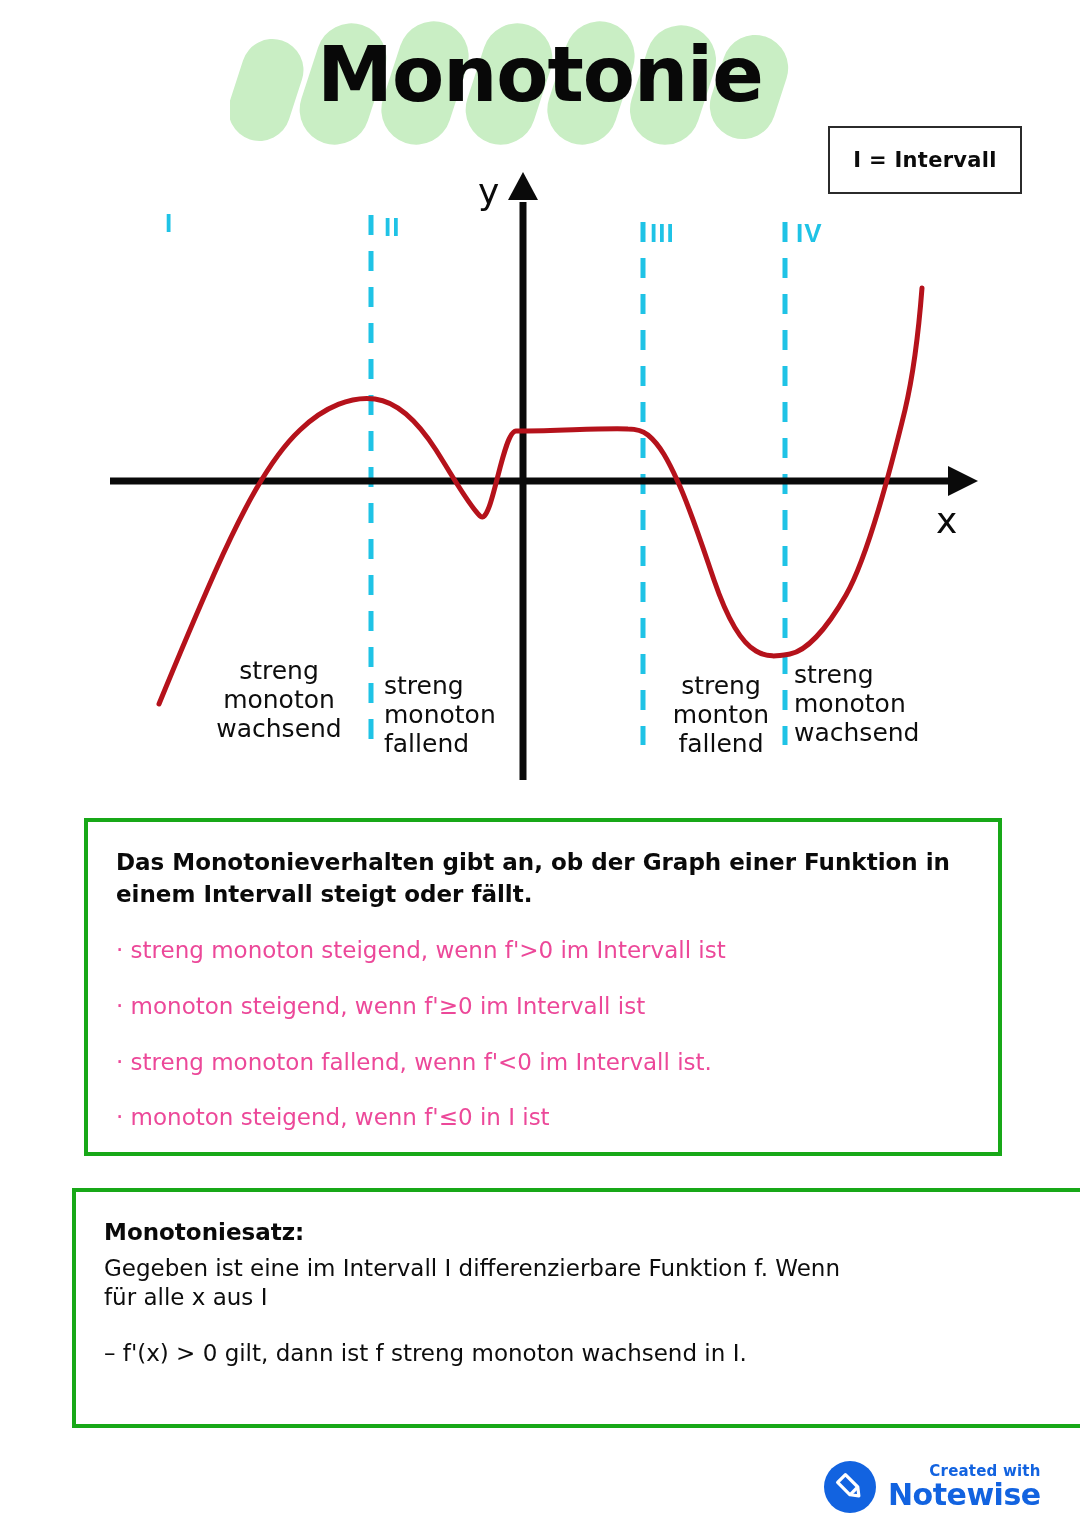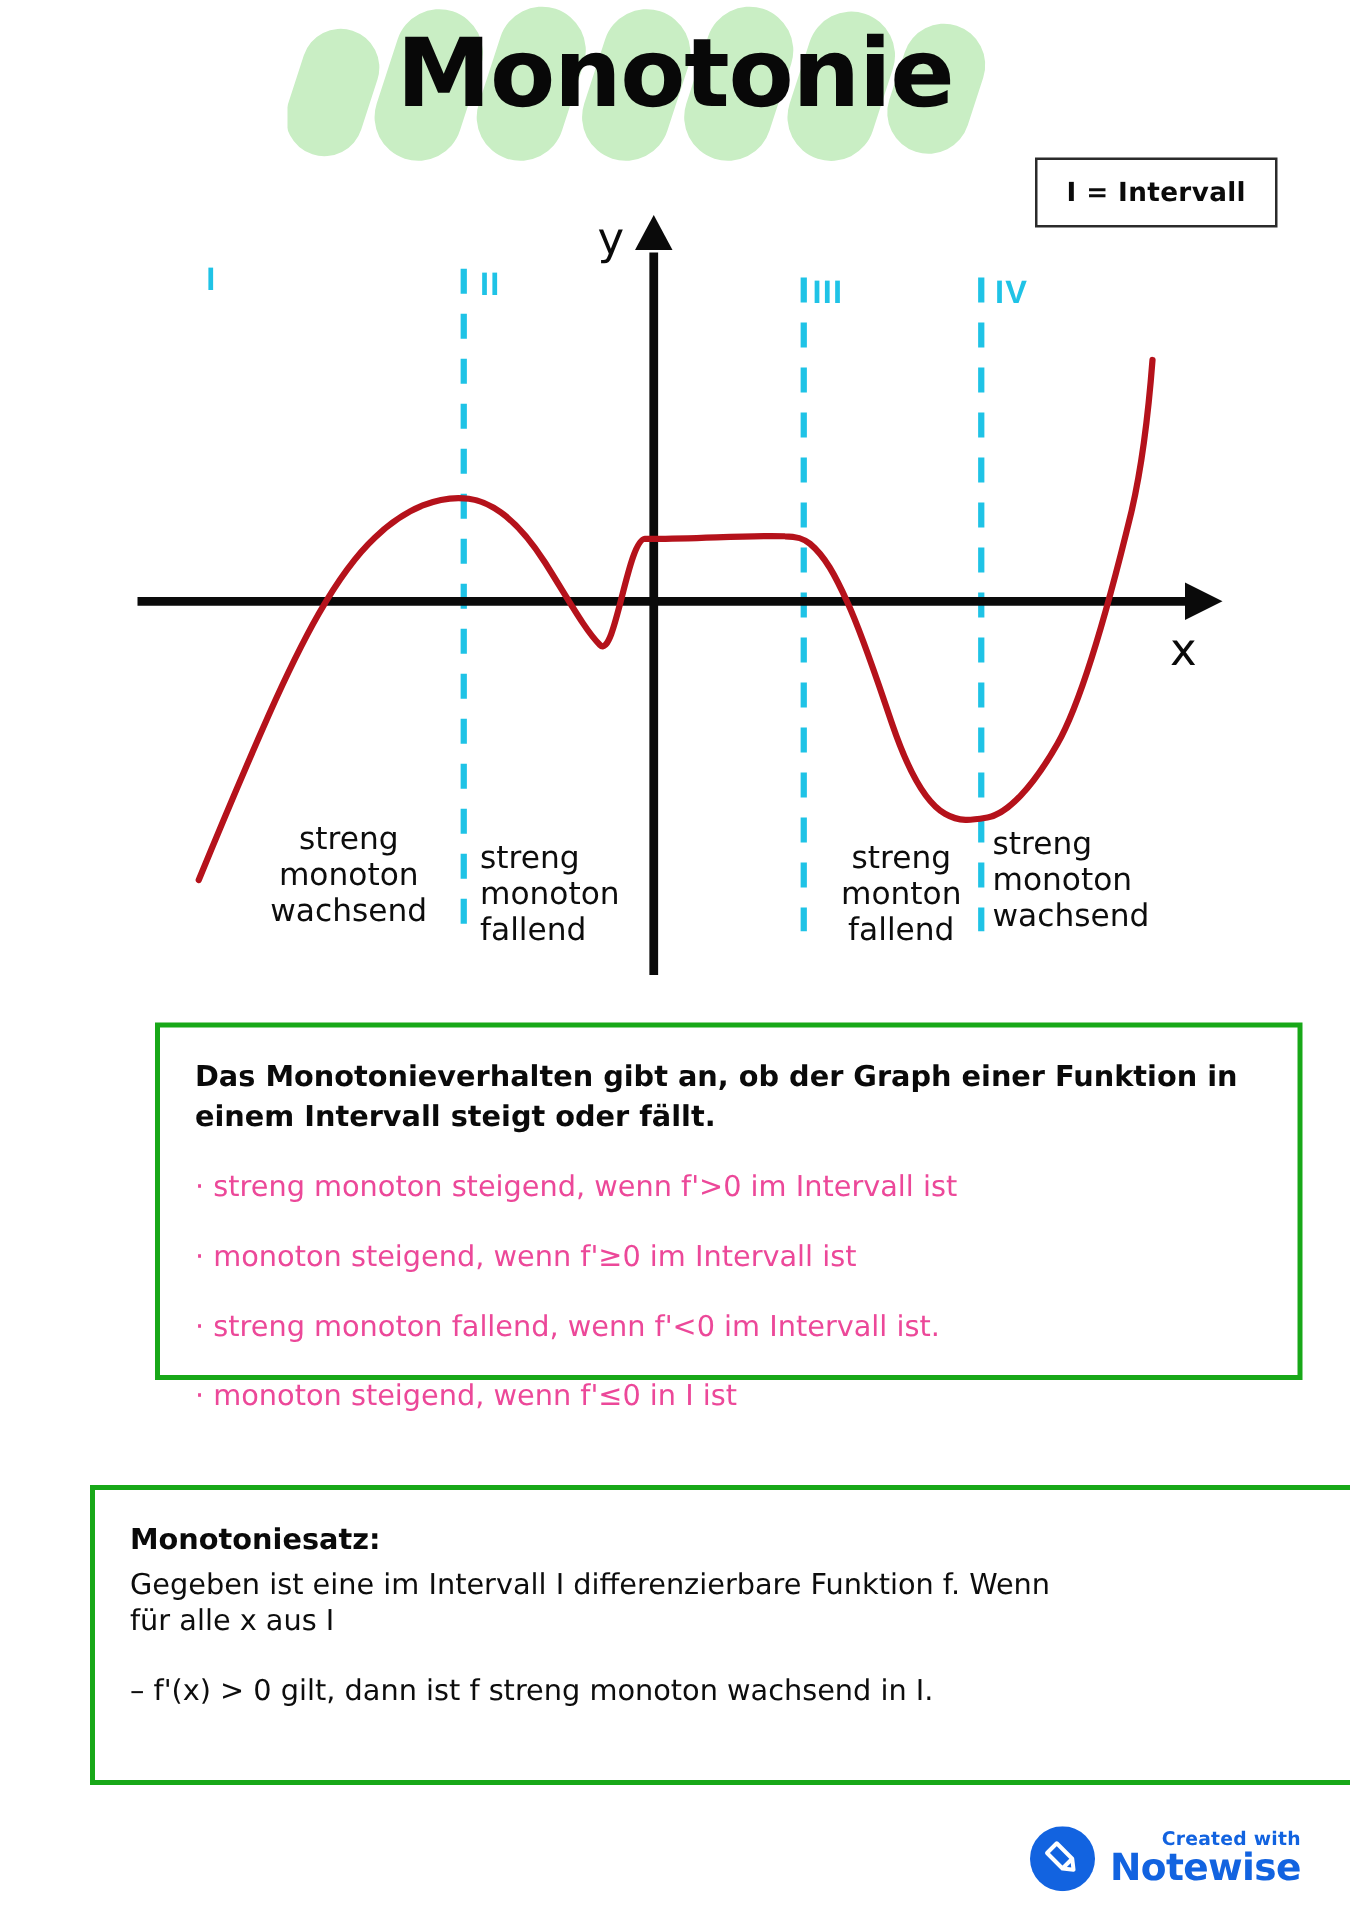--- a/index.html
+++ b/index.html
@@ -14,21 +14,21 @@
     height: 1527px;
     position: relative;
     font-family: "DejaVu Sans", "Liberation Sans", sans-serif;
     overflow: hidden;
   }
 
   
   #title-area {
     position: absolute;
     left: 0;
-    top: 0;
+    top: 16px;
     width: 1080px;
     height: 140px;
   }
   #title-highlight {
     position: absolute;
     left: 230px;
     top: 4px;
     width: 580px;
     height: 132px;
     pointer-events: none;
@@ -45,21 +45,21 @@
     color: #080808;
     font-family: "DejaVu Sans", "Liberation Sans", sans-serif;
   }
 
   
   #legend-box {
     position: absolute;
     left: 828px;
     top: 126px;
     width: 194px;
-    height: 56px;
+    height: 68px;
     border: 2px solid #2b2b2b;
     background: #ffffff;
     display: flex;
     align-items: center;
     justify-content: center;
   }
   #legend-box span {
     font-size: 21px;
     font-weight: bold;
     color: #0b0b0b;
@@ -105,22 +105,21 @@
   .green-box {
     position: absolute;
     border: 4px solid #18a818;
     background: #ffffff;
     padding: 26px 28px 22px 28px;
   }
   #definition-box {
     left: 84px;
     top: 818px;
     width: 918px;
-    height: 286px;
-    margin-left: 40px;
+    height: 338px;
   }
   #theorem-box {
     left: 72px;
     top: 1188px;
     width: 1051px;
     height: 240px;
   }
   .box-heading {
     font-size: 23px;
     font-weight: bold;

